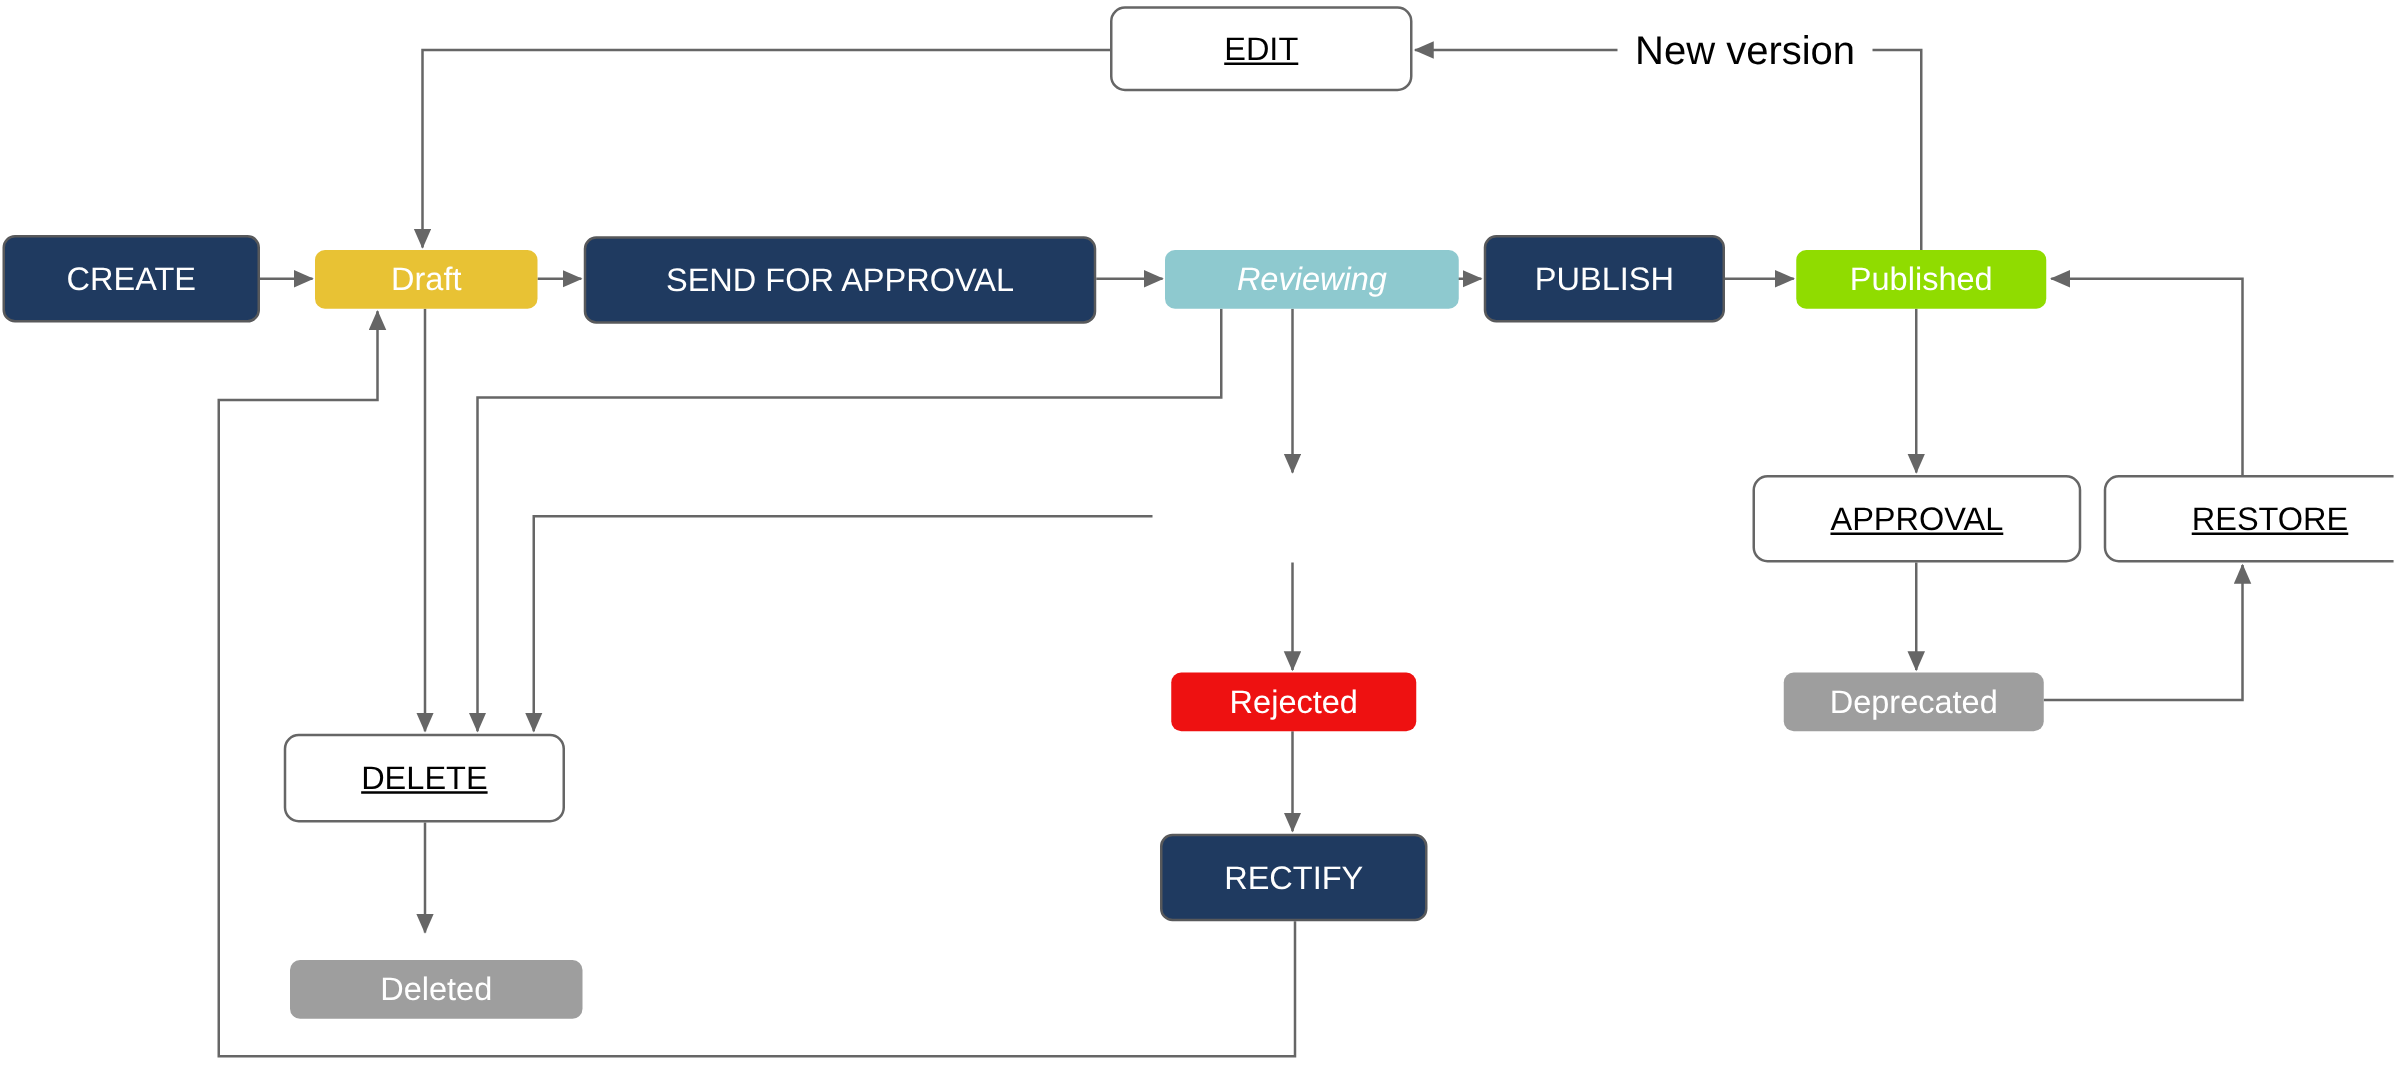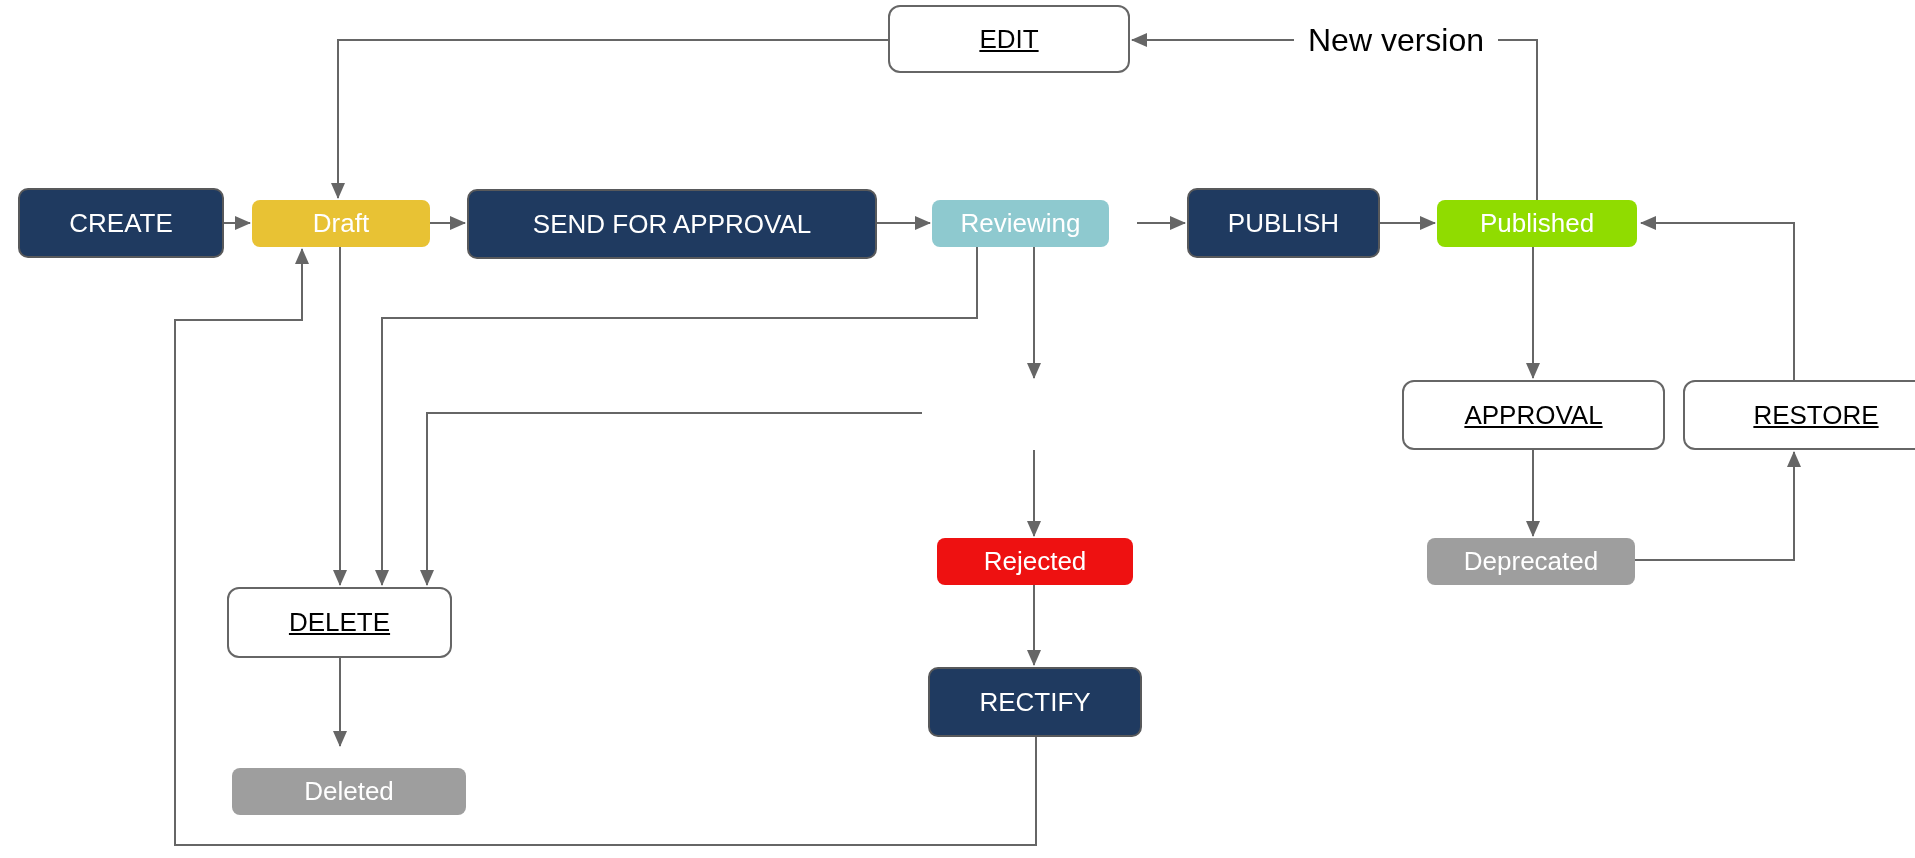--- a/index.html
+++ b/index.html
@@ -45,24 +45,24 @@
     border: 2px solid #666666;
     border-radius: 12px;
     text-decoration: underline;
   }
   .state {
     color: #ffffff;
     border: none;
     border-radius: 8px;
   }
 
-  #n-create     { left: 2px;    top: 188px; width: 206px; height: 70px; margin-left: 16px; }
+  #n-create     { left: 2px;    top: 188px; width: 206px; height: 70px; }
   #n-draft      { left: 252px;  top: 200px; width: 178px; height: 47px; background: var(--state-draft, #E8C234); }
   #n-sfa        { left: 467px;  top: 189px; width: 410px; height: 70px; }
-  #n-reviewing  { left: 932px;  top: 200px; width: 177px; height: 47px; background: var(--state-reviewing, #8EC9CF); }
+  #n-reviewing  { left: 932px;  top: 200px; width: 235px; height: 47px; background: var(--state-reviewing, #8EC9CF); font-style: italic; }
   #n-publish    { left: 1187px; top: 188px; width: 193px; height: 70px; }
   #n-published  { left: 1437px; top: 200px; width: 200px; height: 47px; background: var(--state-published, #90DC00); }
   #n-edit       { left: 888px;  top: 5px;   width: 242px; height: 68px; }
   #n-reject     { left: 922px;  top: 380px; width: 225px; height: 70px; }
   #n-rejected   { left: 937px;  top: 538px; width: 196px; height: 47px; background: var(--state-rejected, #EE1111); }
   #n-rectify    { left: 928px;  top: 667px; width: 214px; height: 70px; }
   #n-delete     { left: 227px;  top: 587px; width: 225px; height: 71px; }
   #n-deleted    { left: 232px;  top: 768px; width: 234px; height: 47px; background: var(--state-gray, #9E9E9E); }
   #n-deprecate  { left: 1402px; top: 380px; width: 263px; height: 70px; }
   #n-restore    { left: 1683px; top: 380px; width: 266px; height: 70px; }

